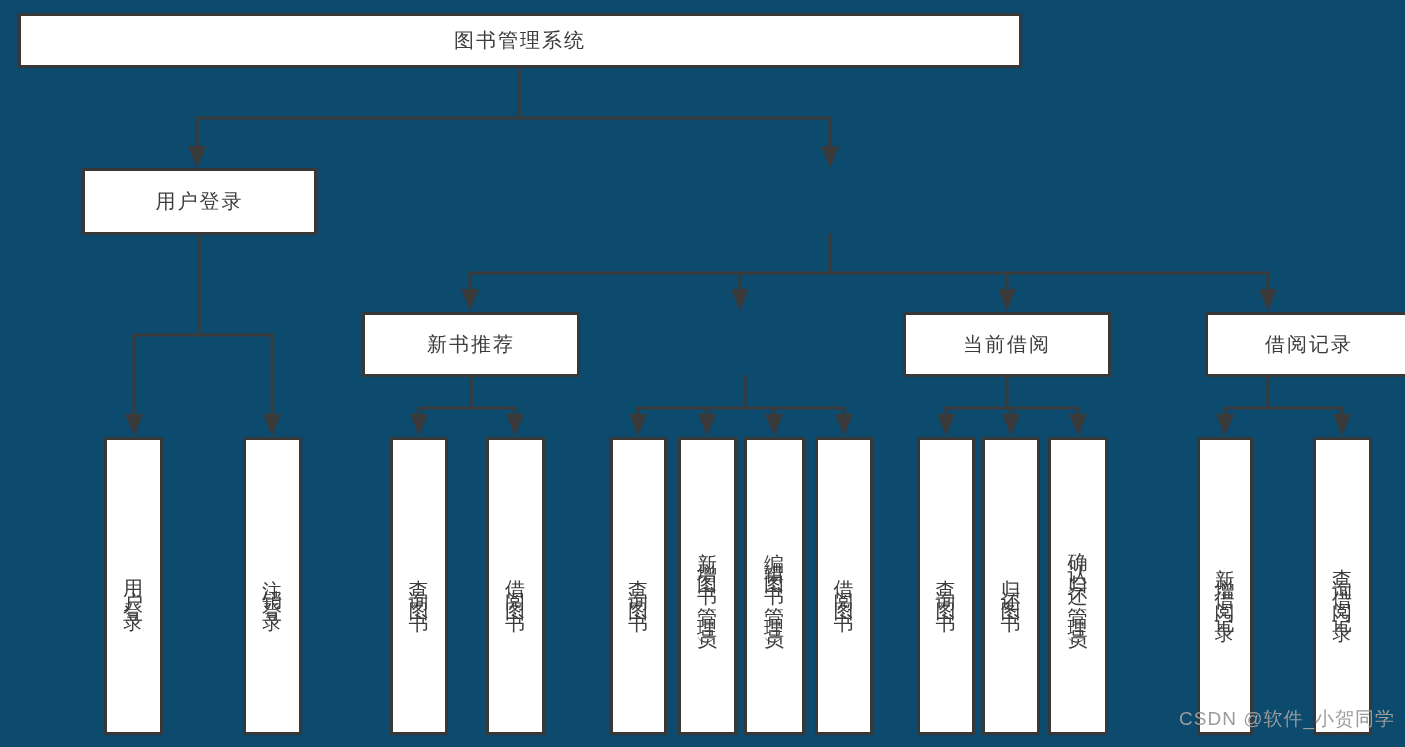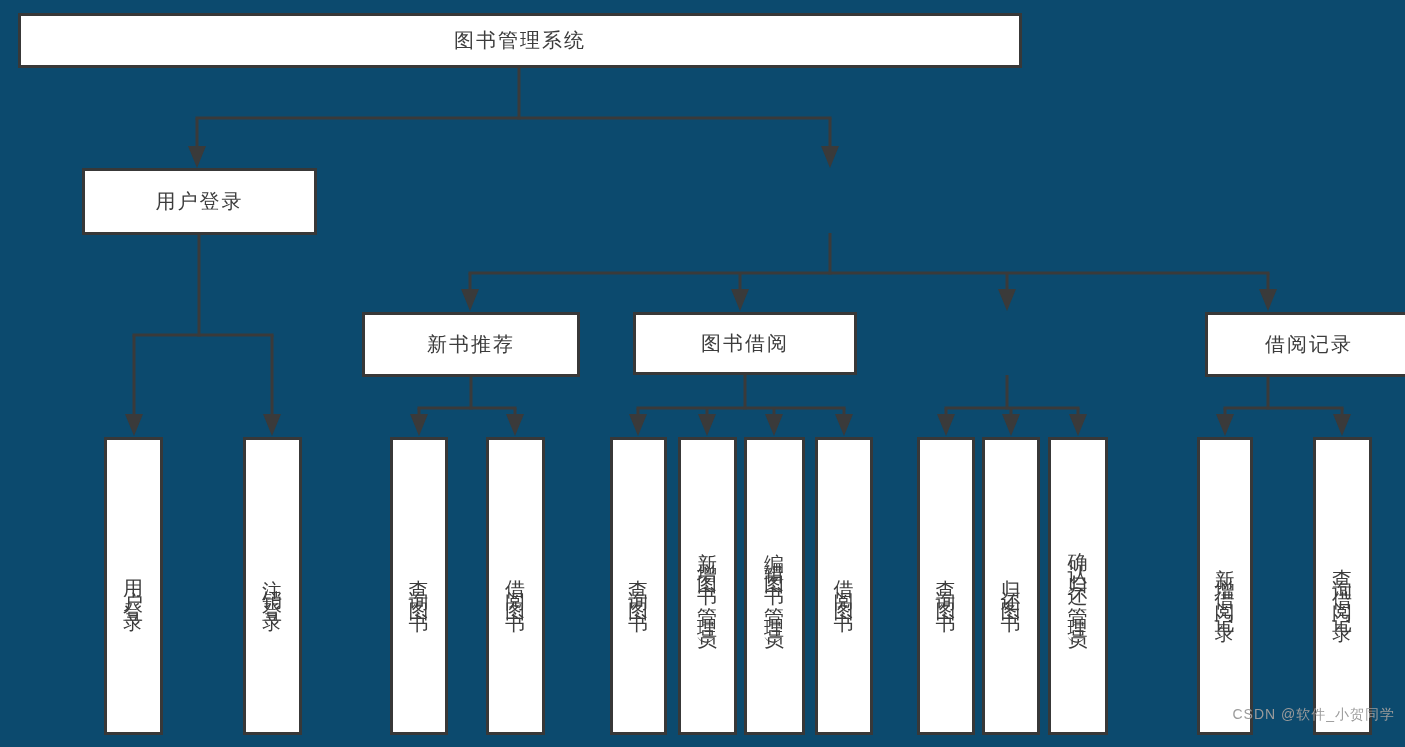--- a/index.html
+++ b/index.html
@@ -61,21 +61,21 @@
     color: #3c3c3c;
     font-size: 20px;
     letter-spacing: 11px;
     line-height: 1;
     white-space: nowrap;
   }
   .watermark {
     position: absolute;
     right: 10px;
     top: 706px;
-    font-size: 14px;
+    font-size: 19px;
     color: #9b9b9b;
     letter-spacing: 1px;
     white-space: nowrap;
     margin-left: 40px;
   }
 </style>
 </head>
 <body>
 
 <div class="canvas">
@@ -146,22 +146,22 @@
     <span>图书管理系统</span>
   </div>
 
   <div class="node" style="left:82px; top:168px; width:235px; height:67px;">
     <span>用户登录</span>
   </div>
 
   <div class="node" style="left:362px; top:312px; width:218px; height:65px;align-items:center;">
     <span>新书推荐</span>
   </div>
-  <div class="node" style="left:633px; top:312px; width:224px; height:63px;">
-    <span>图书借阅</span>
+  <div class="node" style="left:903px; top:312px; width:208px; height:65px;">
+    <span>当前借阅</span>
   </div>
   <div class="node" style="left:1164px; top:312px; width:208px; height:65px;margin-left:41px;">
     <span>借阅记录</span>
   </div>
 
   <div class="leaf" style="left:104px; width:59px;">
     <span>用户登录</span>
   </div>
   <div class="leaf" style="left:243px; width:59px;">
     <span>注销登录</span>

